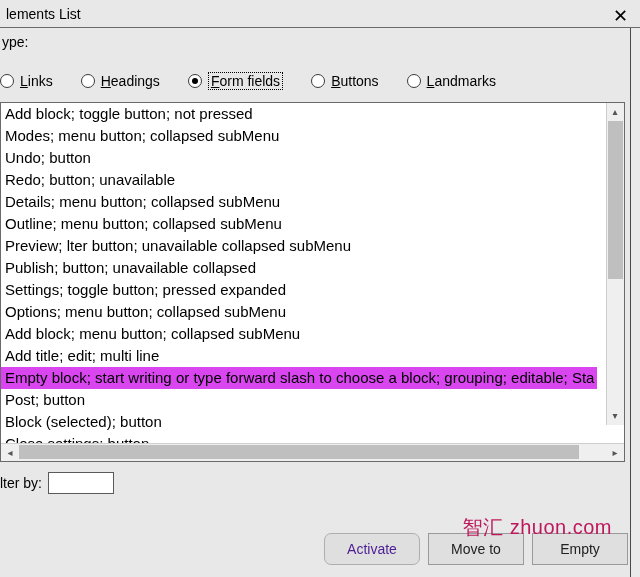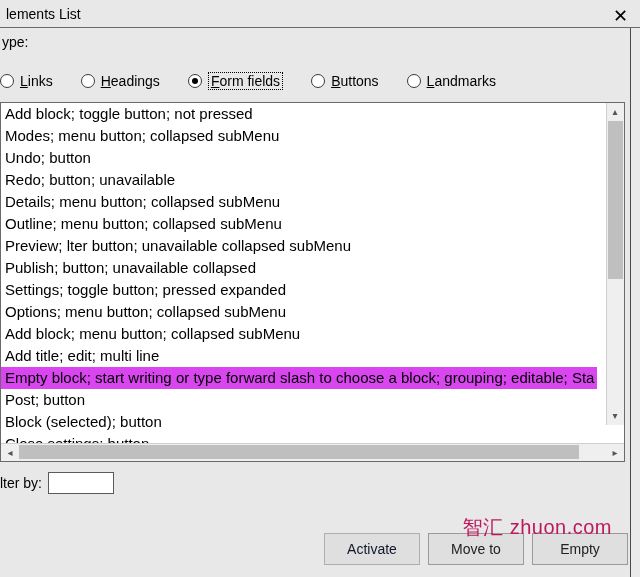--- a/index.html
+++ b/index.html
@@ -83,21 +83,21 @@
     font:inherit;padding:0 3px;
   }
   .button-row{
     position:absolute;bottom:12px;right:12px;display:flex;gap:8px;
   }
   .btn{
     min-width:96px;height:32px;border:1px solid #9a9a9a;background:#dfdfdf;
     text-align:center;line-height:30px;font-size:14px;color:#222;
     cursor:default;user-select:none;
   }
-  .btn.disabled{color:#0f172a;border-color:#aeaeae;}
+  .btn.disabled{color:#4c1d95;border-color:#aeaeae;border-radius:7px;}
   .watermark{
     position:absolute;right:28px;bottom:36px;color:#be185d;
     font-size:20px;letter-spacing:.5px;pointer-events:none;
     font-family:Arial,sans-serif;
   }
   .right-border{
     position:absolute;top:28px;right:0;bottom:0;width:10px;
     border-left:1px solid #4a4a4a;background:#eaeaea;
   }
 </style>

